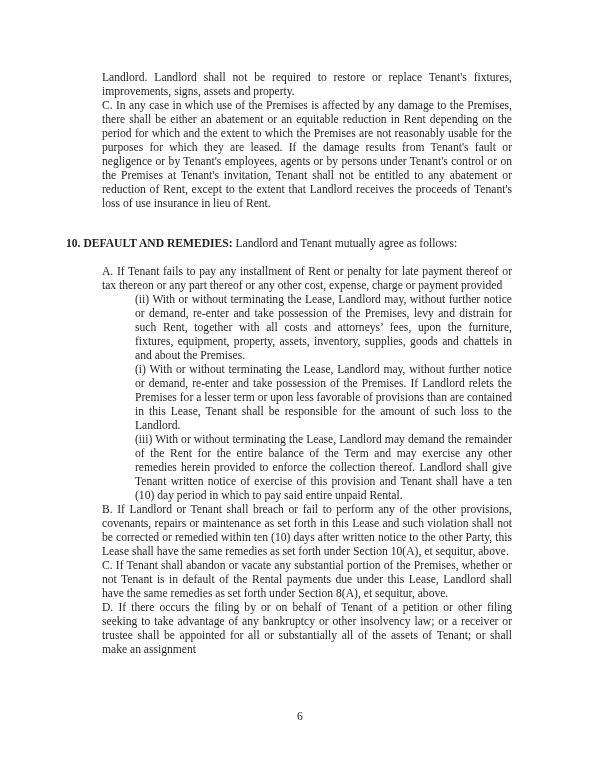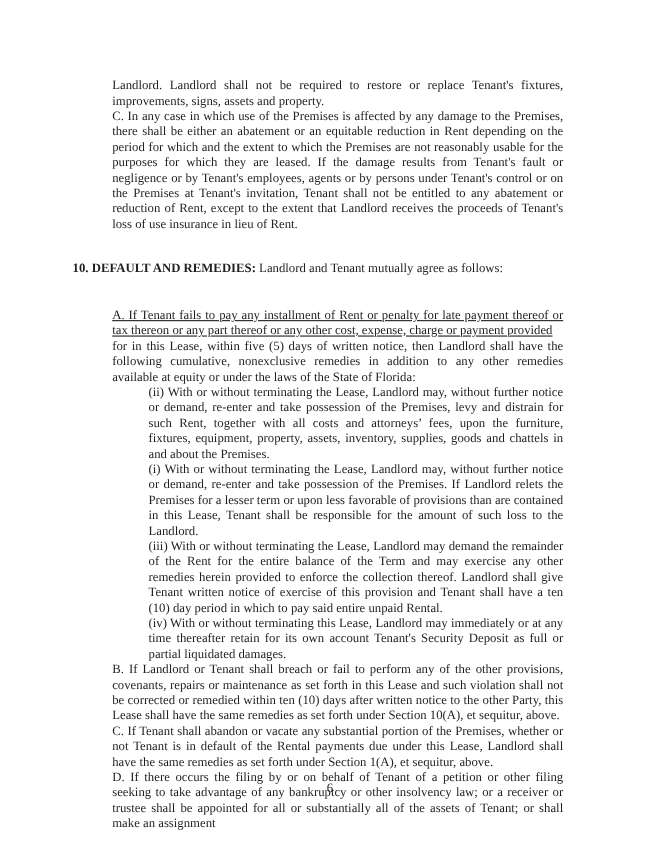--- a/index.html
+++ b/index.html
@@ -31,22 +31,21 @@
     margin-left: 69px;
   }
   .heading {
     margin-top: 26px;
     text-align: left;
   }
   .heading .bold {
     font-weight: bold;
   }
   .gap-above {
-    margin-top: 29px;
-    text-decoration: underline;
+    margin-top: 14px;
   }
   .pagenum {
     position: absolute;
     top: 710px;
     left: 0;
     right: 0;
     text-align: center;
     font-size: 11.6px;
   }
 </style>
@@ -56,31 +55,29 @@
 <div class="page">
 
   <div class="para main">Landlord. Landlord shall not be required to restore or replace Tenant's fixtures, improvements, signs, assets and property.</div>
 
   <div class="para main">C. In any case in which use of the Premises is affected by any damage to the Premises, there shall be either an abatement or an equitable reduction in Rent depending on the period for which and the extent to which the Premises are not reasonably usable for the purposes for which they are leased. If the damage results from Tenant's fault or negligence or by Tenant's employees, agents or by persons under Tenant's control or on the Premises at Tenant's invitation, Tenant shall not be entitled to any abatement or reduction of Rent, except to the extent that Landlord receives the proceeds of Tenant's loss of use insurance in lieu of Rent.</div>
 
   <div class="heading"><span class="bold">10. DEFAULT AND REMEDIES:</span><span> Landlord and Tenant mutually agree as follows:</span></div>
 
   <div class="para main gap-above">A. If Tenant fails to pay any installment of Rent or penalty for late payment thereof or tax thereon or any part thereof or any other cost, expense, charge or payment provided</div>
 
-  <div class="para main">for in this Lease, within five (5) days of written notice, then Landlord shall have the following cumulative, nonexclusive remedies in addition to any other remedies available at equity or under the laws of the State of Florida:</div>
 
   <div class="para sub">(ii) With or without terminating the Lease, Landlord may, without further notice or demand, re-enter and take possession of the Premises, levy and distrain for such Rent, together with all costs and attorneys’ fees, upon the furniture, fixtures, equipment, property, assets, inventory, supplies, goods and chattels in and about the Premises.</div>
 
   <div class="para sub">(i) With or without terminating the Lease, Landlord may, without further notice or demand, re-enter and take possession of the Premises. If Landlord relets the Premises for a lesser term or upon less favorable of provisions than are contained in this Lease, Tenant shall be responsible for the amount of such loss to the Landlord.</div>
 
   <div class="para sub">(iii) With or without terminating the Lease, Landlord may demand the remainder of the Rent for the entire balance of the Term and may exercise any other remedies herein provided to enforce the collection thereof. Landlord shall give Tenant written notice of exercise of this provision and Tenant shall have a ten (10) day period in which to pay said entire unpaid Rental.</div>
 
-  <div class="para sub">(iv) With or without terminating this Lease, Landlord may immediately or at any time thereafter retain for its own account Tenant's Security Deposit as full or partial liquidated damages.</div>
 
   <div class="para main">B. If Landlord or Tenant shall breach or fail to perform any of the other provisions, covenants, repairs or maintenance as set forth in this Lease and such violation shall not be corrected or remedied within ten (10) days after written notice to the other Party, this Lease shall have the same remedies as set forth under Section 10(A), et sequitur, above.</div>
 
-  <div class="para main">C. If Tenant shall abandon or vacate any substantial portion of the Premises, whether or not Tenant is in default of the Rental payments due under this Lease, Landlord shall have the same remedies as set forth under Section 1(A), et sequitur, above.</div>
+  <div class="para main">C. If Tenant shall abandon or vacate any substantial portion of the Premises, whether or not Tenant is in default of the Rental payments due under this Lease, Landlord shall have the same remedies as set forth under Section 8(A), et sequitur, above.</div>
 
   <div class="para main">D. If there occurs the filing by or on behalf of Tenant of a petition or other filing seeking to take advantage of any bankruptcy or other insolvency law; or a receiver or trustee shall be appointed for all or substantially all of the assets of Tenant; or shall make an assignment</div>
 
   <div class="pagenum">6</div>
 
 </div>
 
 </body></html>

